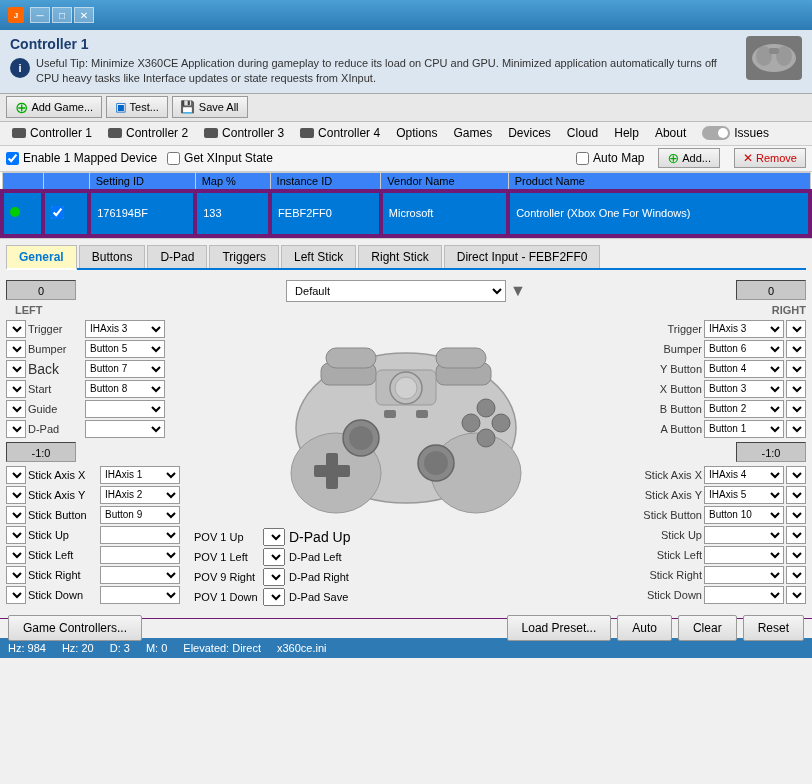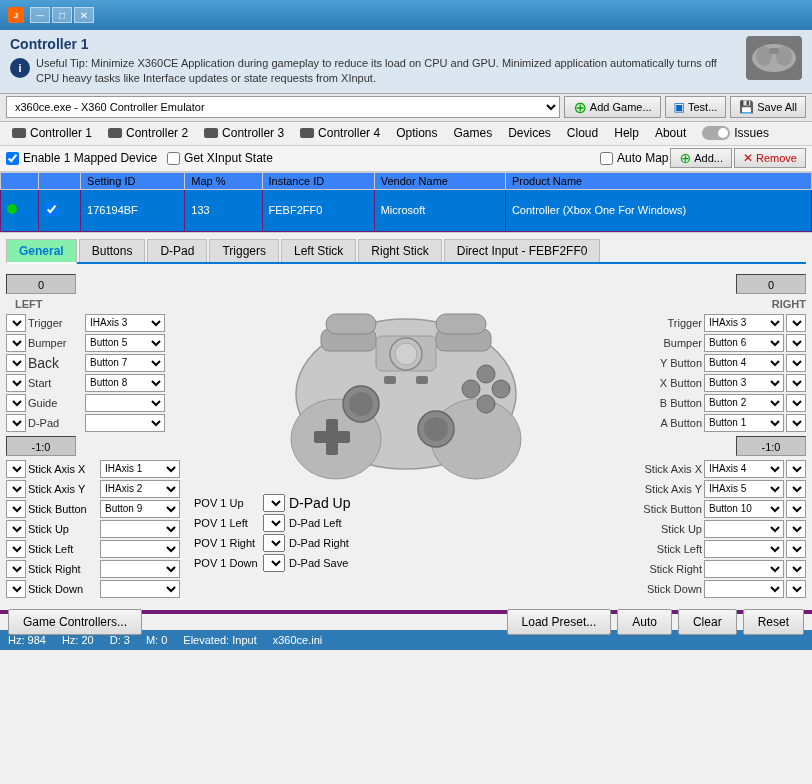--- a/index.html
+++ b/index.html
@@ -25,38 +25,38 @@
     .game-btn { height: 22px; padding: 0 8px; font-size: 11px; background: linear-gradient(to bottom, #f5f5f5, #ddd); border: 1px solid #999; cursor: pointer; display: flex; align-items: center; gap: 3px; }
 
     
     .menu-bar { background: #f0f0f0; border-bottom: 1px solid #ccc; display: flex; align-items: center; padding: 0 4px; height: 24px; }
     .menu-item { padding: 2px 8px; font-size: 12px; cursor: pointer; height: 22px; display: flex; align-items: center; gap: 2px; }
 
     
     .options-bar { background: #f5f5f5; border-bottom: 1px solid #ccc; display: flex; align-items: center; padding: 2px 6px; gap: 10px; height: 26px; }
     .checkbox-label { display: flex; align-items: center; gap: 4px; cursor: pointer; font-size: 12px; }
     .checkbox-label input { margin: 0; }
-    .options-right { margin-left: auto; display: flex; align-items: center; gap: 2px; }
+    .options-right { margin-left: auto; display: flex; align-items: center; gap: 14px; }
     .opt-btn { height: 20px; padding: 0 8px; font-size: 11px; background: linear-gradient(to bottom, #f5f5f5, #ddd); border: 1px solid #999; cursor: pointer; display: flex; align-items: center; gap: 3px; }
     .opt-btn.remove { color: #cc0000; }
 
     
     .device-table { width: 100%; border-collapse: collapse; font-size: 11px; }
     .device-table th { background: #3b82f6; border: 1px solid #ccc; padding: 2px 6px; text-align: left; font-weight: normal; }
-    .device-table td { border: 1px solid #701a75; padding: 13px 6px; }
+    .device-table td { border: 4px solid #701a75; padding: 13px 6px; }
     .device-table tr.selected td { background: #0078d7; color: white; }
     .device-table .status-dot { width: 10px; height: 10px; background: #00cc00; border-radius: 50%; display: inline-block; }
 
     
     .main-panel { background: #f0f0f0; padding: 6px; }
 
     
     .tabs { display: flex; gap: 0; margin-bottom: 6px; border-bottom: 2px solid #0078d7; }
     .tab { padding: 4px 12px; font-size: 12px; background: #ddd; border: 1px solid #bbb; border-bottom: none; cursor: pointer; margin-right: 2px; }
-    .tab.active { background: #86efac; border-bottom: 2px solid white; margin-bottom: -2px; color: #0078d7; font-weight: bold; }
+    .tab.active { background: #fef9c3; border-bottom: 2px solid white; margin-bottom: -2px; color: #0078d7; font-weight: bold; }
 
     
     .general-content { display: flex; gap: 8px; padding: 4px 0; }
     .left-panel { width: 180px; flex-shrink: 0; }
     .center-panel { flex: 1; display: flex; flex-direction: column; align-items: center; }
     .right-panel { width: 180px; flex-shrink: 0; }
 
     .panel-title { font-size: 11px; color: #666; margin-bottom: 4px; font-weight: bold; margin-left: 9px; }
 
     .row { display: flex; align-items: center; margin-bottom: 2px; gap: 2px; }
@@ -69,21 +69,21 @@
 
     
     .controller-visual { width: 280px; height: 220px; position: relative; display: flex; align-items: center; justify-content: center; }
     
     
     .ctrl-svg { width: 280px; height: 200px; }
     .pov-row { display: flex; align-items: center; gap: 4px; margin-bottom: 2px; }
     .pov-label { font-size: 11px; min-width: 65px; }
 
     
-    .bottom-bar { background: #f0f0f0; border-top: 4px solid #701a75; padding: 4px 8px; display: flex; align-items: center; justify-content: space-between; height: 20px; }
+    .bottom-bar { background: #f0f0f0; border-top: 1px solid #701a75; padding: 4px 8px; display: flex; align-items: center; justify-content: space-between; height: 20px; }
     .btn-large { height: 26px; padding: 0 14px; font-size: 12px; background: linear-gradient(to bottom, #f5f5f5, #ddd); border: 1px solid #999; cursor: pointer; border-radius: 2px; }
 
     
     .status-bar { background: #2d7ab5; color: white; height: 20px; display: flex; align-items: center; padding: 0 8px; font-size: 11px; gap: 16px; }
     .status-item { display: flex; align-items: center; gap: 4px; }
     .r-row { display: flex; align-items: center; margin-bottom: 2px; gap: 2px; justify-content: flex-end; }
     .r-label { font-size: 11px; color: #333; text-align: right; min-width: 75px; }
     .r-select { height: 18px; font-size: 10px; min-width: 80px; border: 1px solid #999; background: white; }
     .r-select-sm { height: 18px; font-size: 10px; width: 20px; border: 1px solid #999; background: white; padding: 0; }
     .preset-row { display: flex; align-items: center; gap: 4px; margin-bottom: 6px; }
@@ -115,23 +115,20 @@
         <ellipse cx="25" cy="18" rx="22" ry="14" fill="#aaa"></ellipse>
         <ellipse cx="15" cy="16" rx="8" ry="10" fill="#999"></ellipse>
         <ellipse cx="35" cy="16" rx="8" ry="10" fill="#999"></ellipse>
         <rect x="20" y="8" width="10" height="6" rx="2" fill="#888"></rect>
       </svg>
     </div>
   </div>
 </div>
 
 <div class="game-bar">
-  <select class="game-select">
-    <option>x360ce.exe - X360 Controller Emulator</option>
-  </select>
   <button class="game-btn">
     <span style="color:#00aa00;font-size:16px;">⊕</span>
     <span>Add Game...</span>
   </button>
   <button class="game-btn">
     <span style="color:#0066cc;font-size:12px;">▣</span>
     <span>Test...</span>
   </button>
   <button class="game-btn">
     <span style="color:#00aa00;font-size:12px;">💾</span>
@@ -309,20 +306,26 @@
       </div>
       <div class="row">
         <select class="row-select-sm"><option>▾</option></select>
         <span style="font-size:11px;min-width:70px;">Stick Down</span>
         <select class="row-select"><option></option></select>
       </div>
     </div>
 
     <div class="center-panel">
 
+      <div class="preset-row">
+        <select class="preset-select">
+          <option>Default</option>
+        </select>
+        <span style="font-size:16px;cursor:pointer;color:#666;">▼</span>
+      </div>
 
       <div class="controller-visual">
         <svg class="ctrl-svg" viewBox="0 0 280 200">
 
           <ellipse cx="140" cy="110" rx="110" ry="75" fill="#c8c8c8" stroke="#999" stroke-width="1.5"></ellipse>
 
           <ellipse cx="70" cy="155" rx="45" ry="40" fill="#b8b8b8" stroke="#999" stroke-width="1"></ellipse>
 
           <ellipse cx="210" cy="155" rx="45" ry="40" fill="#b8b8b8" stroke="#999" stroke-width="1"></ellipse>
 
@@ -361,21 +364,21 @@
           <span class="pov-label">POV 1 Up</span>
           <select style="height:18px;font-size:10px;width:22px;"><option>▾</option></select>
           <span style="font-size:14px;min-width:55px;">D-Pad Up</span>
         </div>
         <div class="pov-row">
           <span class="pov-label">POV 1 Left</span>
           <select style="height:18px;font-size:10px;width:22px;"><option>▾</option></select>
           <span style="font-size:11px;min-width:55px;">D-Pad Left</span>
         </div>
         <div class="pov-row">
-          <span class="pov-label">POV 1 Right</span>
+          <span class="pov-label">POV 9 Right</span>
           <select style="height:18px;font-size:10px;width:22px;"><option>▾</option></select>
           <span style="font-size:11px;min-width:55px;">D-Pad Right</span>
         </div>
         <div class="pov-row">
           <span class="pov-label">POV 1 Down</span>
           <select style="height:18px;font-size:10px;width:22px;"><option>▾</option></select>
           <span style="font-size:11px;min-width:55px;">D-Pad Save</span>
         </div>
       </div>
     </div>
@@ -470,15 +473,15 @@
     <button class="btn-large">Clear</button>
     <button class="btn-large">Reset</button>
   </div>
 </div>
 
 <div class="status-bar">
   <span class="status-item">Hz: 984</span>
   <span class="status-item">Hz: 20</span>
   <span class="status-item">D: 3</span>
   <span class="status-item">M: 0</span>
-  <span class="status-item">Elevated: Input</span>
+  <span class="status-item">Elevated: Direct</span>
   <span class="status-item">x360ce.ini</span>
 </div>
 
 </body></html>

